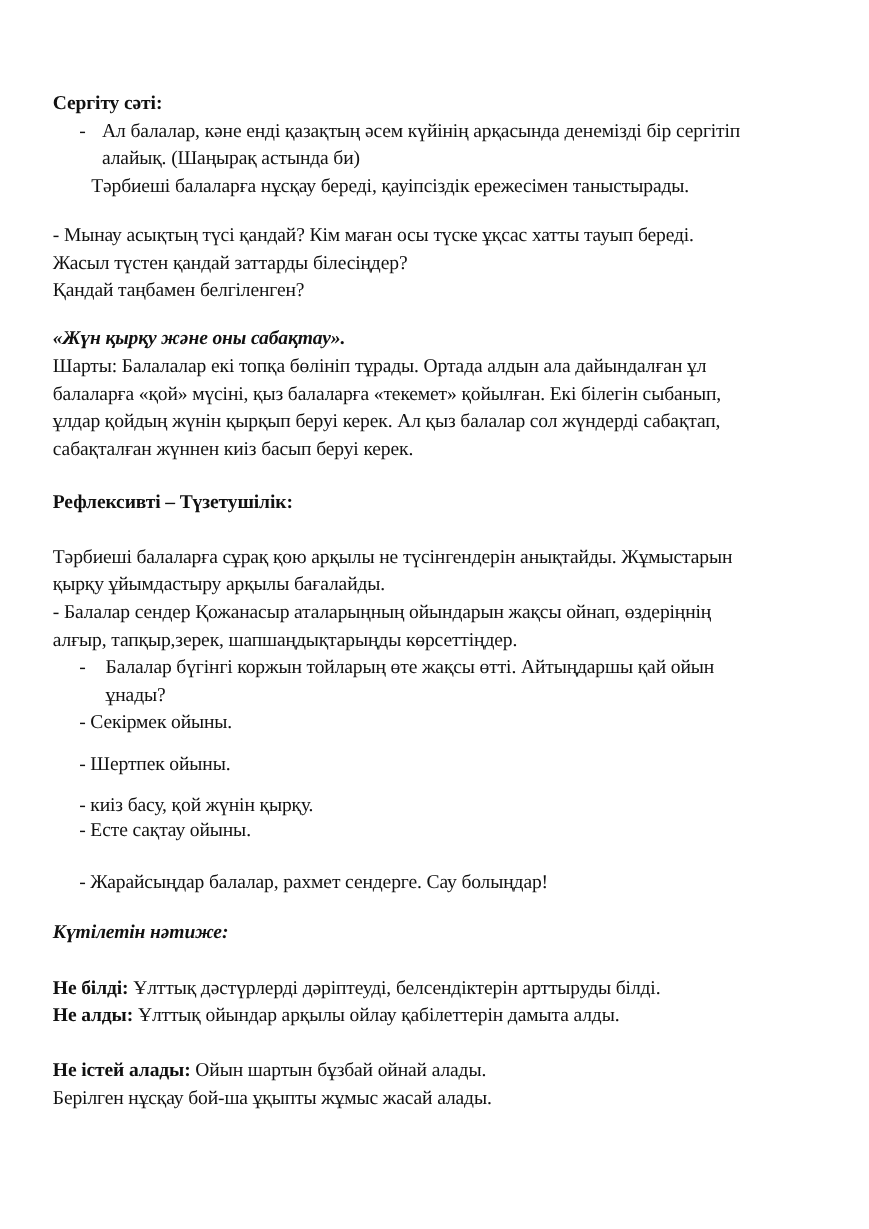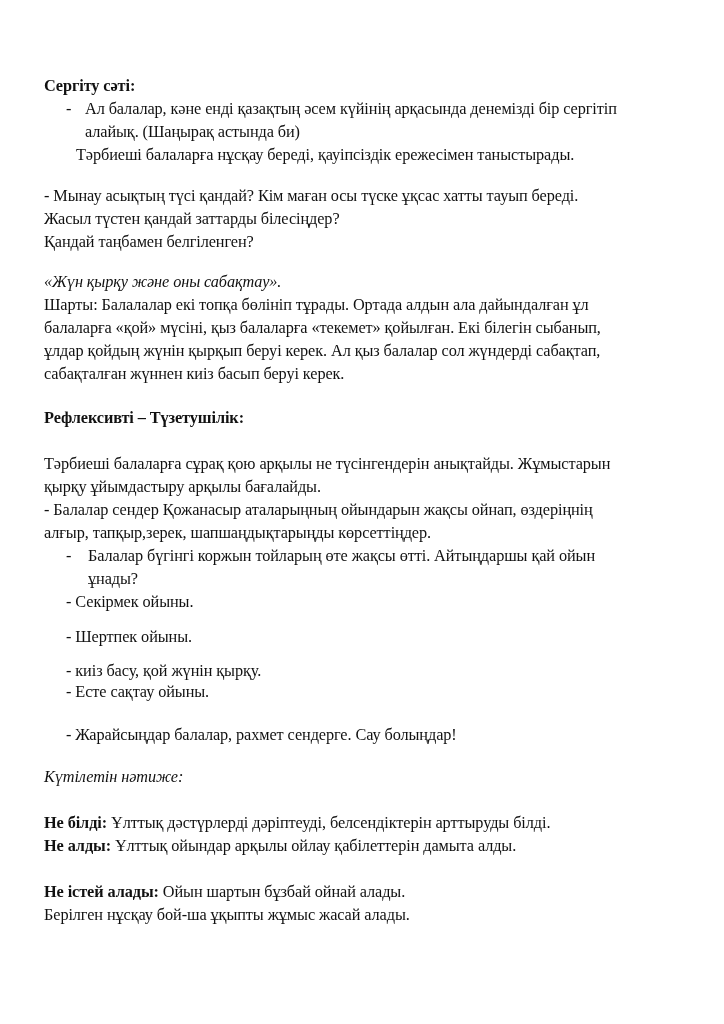--- a/index.html
+++ b/index.html
@@ -1,21 +1,21 @@
 <!DOCTYPE html>
 <html><head>
 <meta charset="utf-8">
 <style>
   html, body { margin: 0; padding: 0; background: #ffffff; }
   body { width: 724px; height: 1024px; position: relative; overflow: hidden;
          font-family: "Liberation Serif", "DejaVu Serif", serif; color: #111; }
   .page { position: absolute; left: 0; top: 0; width: 724px; height: 1024px; }
   .ln { position: absolute; font-size: 16.3px; line-height: 20px; white-space: nowrap; letter-spacing: -0.1px; }
   .b { font-weight: bold; }
-  .bi { font-weight: normal; font-style: italic; }
+  .bi { font-weight: bold; font-style: italic; }
   .dash { position: absolute; font-size: 16.3px; line-height: 20px; }
 </style>
 </head>
 <body>
 
 <div class="page">
 
   <div class="ln b" style="left:44px; top:76px;">Сергіту сәті:</div>
   <div class="dash" style="left:66px; top:99px;">-</div>
   <div class="ln" style="left:85px; top:99px;">Ал балалар, кәне енді қазақтың әсем күйінің арқасында денемізді бір сергітіп</div>

